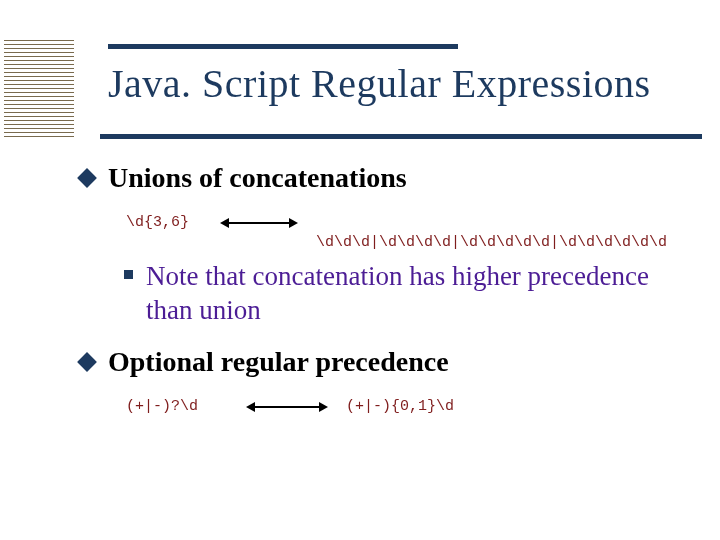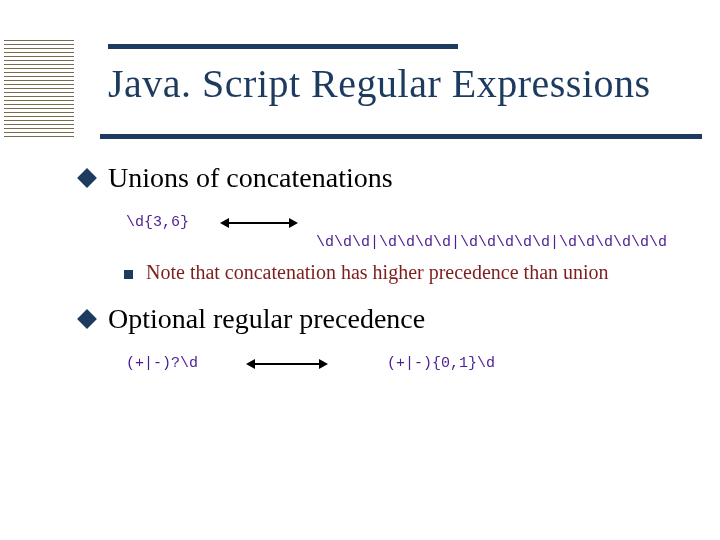--- a/index.html
+++ b/index.html
@@ -63,52 +63,53 @@
     left: 80px;
     right: 30px;
   }
 
   .bullet1 {
     position: relative;
     font-size: 28px;
     color: #000;
     margin-bottom: 14px;
     padding-left: 28px;
+    font-weight: bold;
   }
   .bullet1 .diamond {
     position: absolute;
     left: 0;
     top: 9px;
     width: 14px;
     height: 14px;
     background: #1d3a5f;
     transform: rotate(45deg);
   }
 
   .codeRow {
     position: relative;
     height: 34px;
     margin: 10px 0 18px 46px;
     font-family: "Courier New", Courier, monospace;
     font-size: 15px;
-    color: #4c1d95;
+    color: #7f1d1d;
   }
   .codeRow .left {
     position: absolute;
     left: 0;
     top: 6px;
     white-space: nowrap;
   }
   .codeRow .right {
     position: absolute;
     top: 6px;
     white-space: nowrap;
   }
   .codeRow.row1 .right { left: 190px; margin-top: 20px; }
-  .codeRow.row2 .right { left: 220px; margin-left: 41px; }
+  .codeRow.row2 .right { left: 220px; }
 
   .arrowWrap {
     position: absolute;
     top: 10px;
   }
   .codeRow.row1 .arrowWrap { left: 94px;  width: 78px; }
   .codeRow.row2 .arrowWrap { left: 120px; width: 82px; }
 
   .arrowLine {
     position: absolute;
@@ -123,22 +124,22 @@
     top: 0;
     width: 0; height: 0;
     border-top: 5px solid transparent;
     border-bottom: 5px solid transparent;
   }
   .arrowHeadL { left: 0;  border-right: 9px solid #000; }
   .arrowHeadR { right: 0; border-left:  9px solid #000; }
 
   .bullet2 {
     position: relative;
-    font-size: 20px;
-    color: #7f1d1d;
+    font-size: 27px;
+    color: #4c1d95;
     margin: 4px 0 18px 44px;
     padding-left: 22px;
     line-height: 1.25;
   }
   .bullet2 .square {
     position: absolute;
     left: 0;
     top: 10px;
     width: 9px;
     height: 9px;

